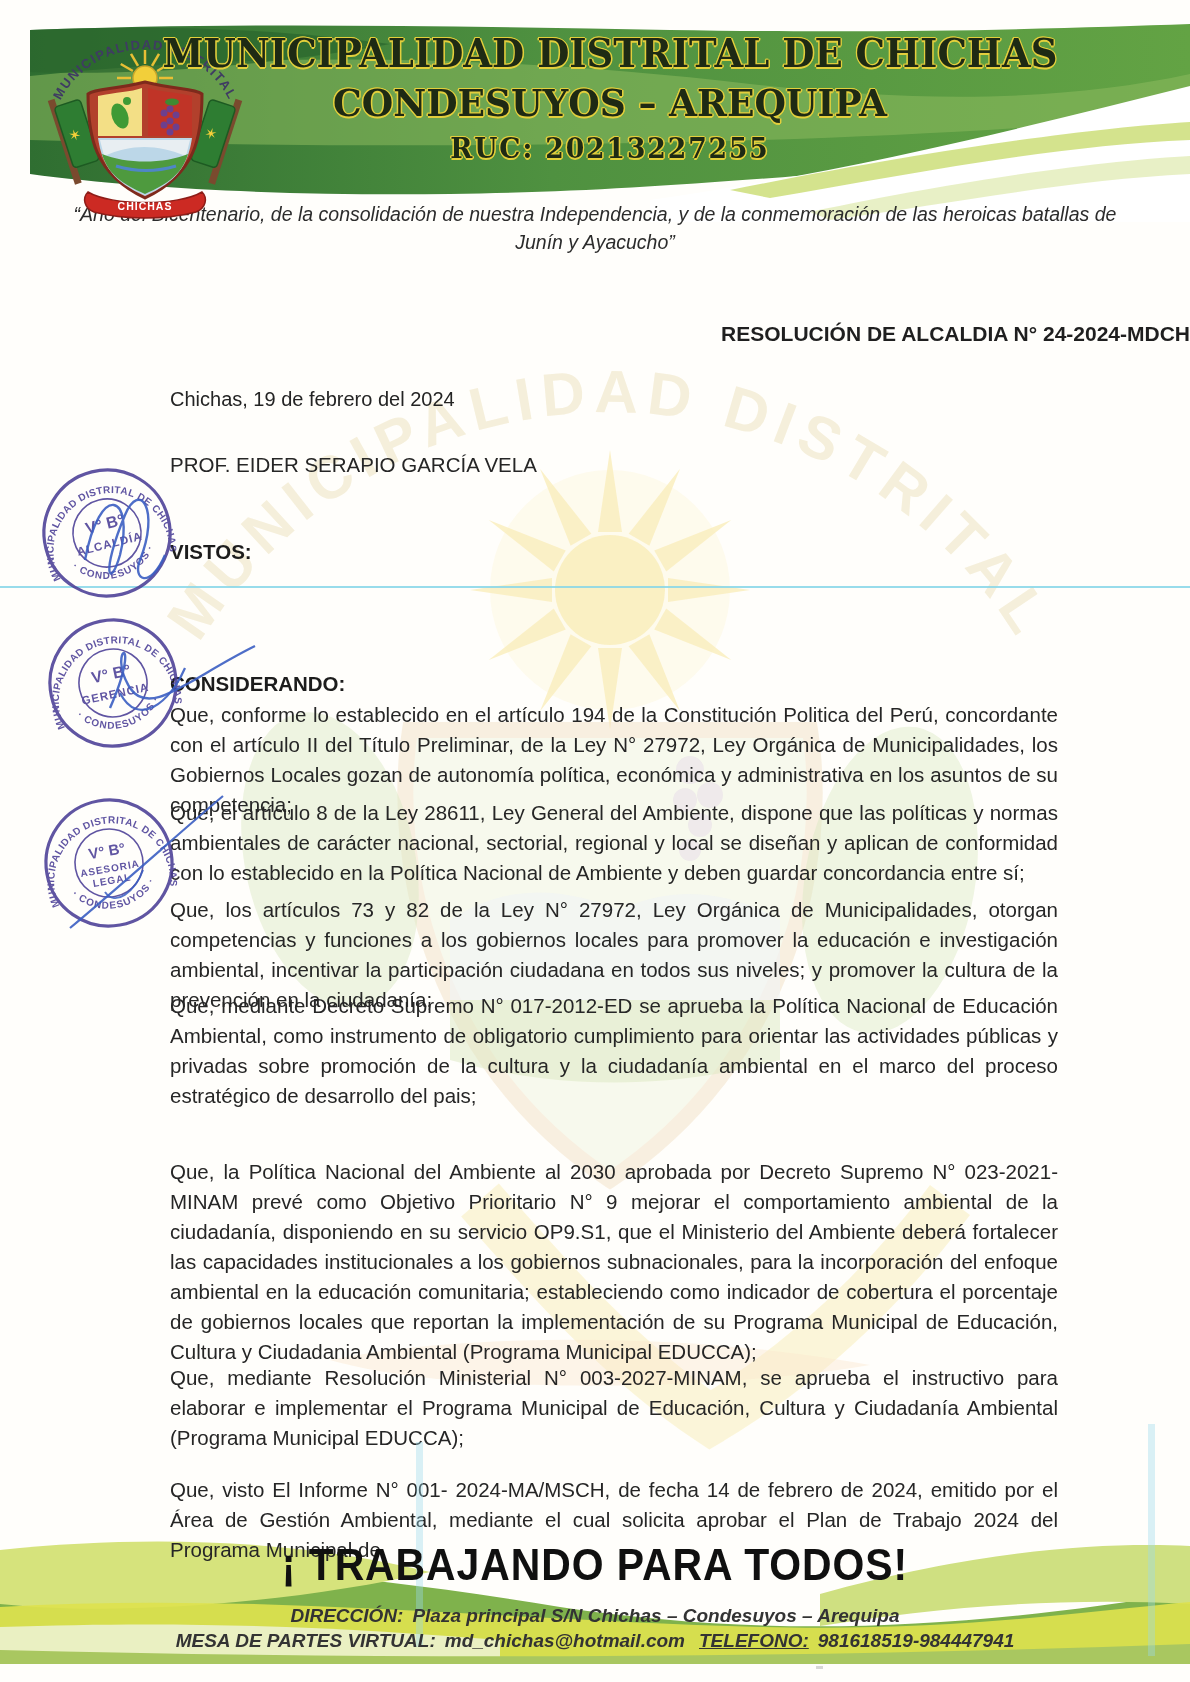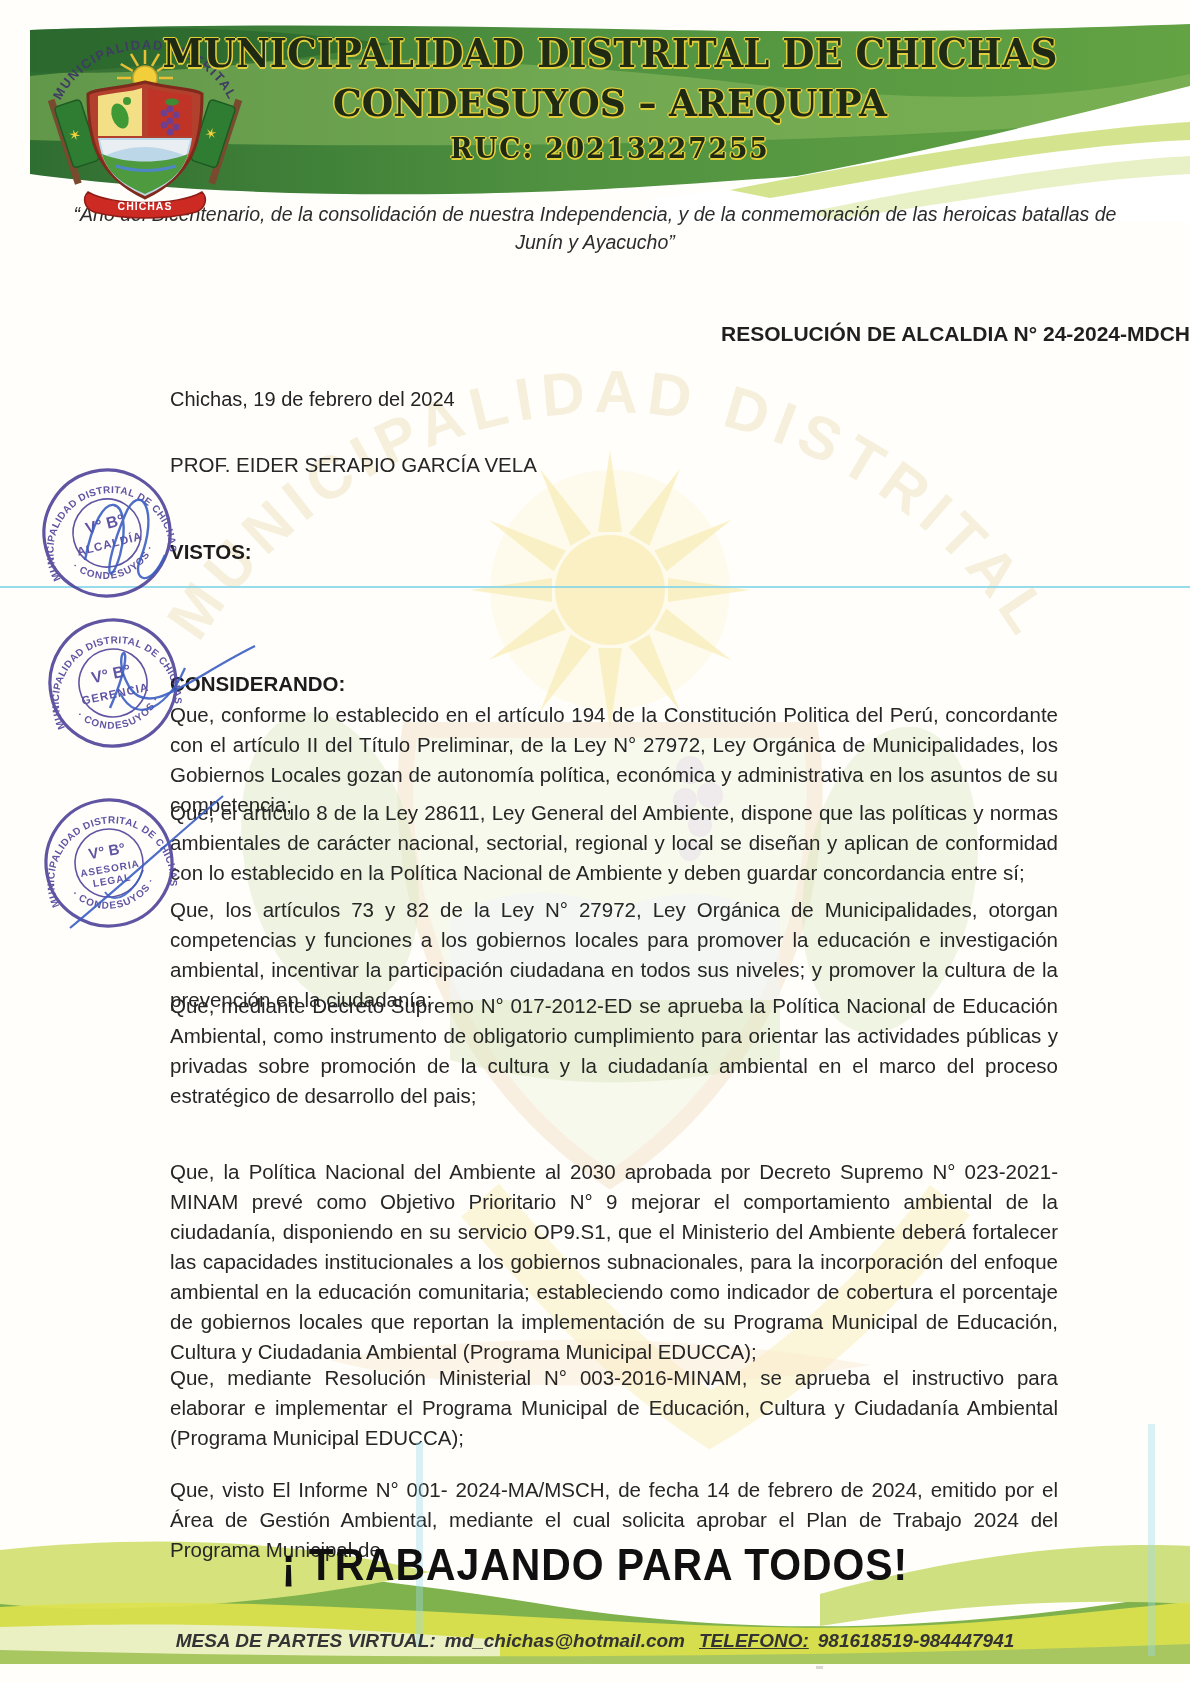--- a/index.html
+++ b/index.html
@@ -185,21 +185,21 @@
   <div class="abs bodytxt" id="addr1">PROF. EIDER SERAPIO GARCÍA VELA</div>
 
   <div class="abs heading" id="vistos-h">VISTOS:</div>
 
   <div class="abs heading" id="consider-h">CONSIDERANDO:</div>
   <div class="abs bodytxt" id="p0">Que, conforme lo establecido en el artículo 194 de la Constitución Politica del Perú, concordante con el artículo II del Título Preliminar, de la Ley N° 27972, Ley Orgánica de Municipalidades, los Gobiernos Locales gozan de autonomía política, económica y administrativa en los asuntos de su competencia;</div>
   <div class="abs bodytxt" id="p1">Que, el artículo 8 de la Ley 28611, Ley General del Ambiente, dispone que las políticas y normas ambientales de carácter nacional, sectorial, regional y local se diseñan y aplican de conformidad con lo establecido en la Política Nacional de Ambiente y deben guardar concordancia entre sí;</div>
   <div class="abs bodytxt" id="p2">Que, los artículos 73 y 82 de la Ley N° 27972, Ley Orgánica de Municipalidades, otorgan competencias y funciones a los gobiernos locales para promover la educación e investigación ambiental, incentivar la participación ciudadana en todos sus niveles; y promover la cultura de la prevención en la ciudadanía;</div>
   <div class="abs bodytxt" id="p3">Que, mediante Decreto Supremo N° 017-2012-ED se aprueba la Política Nacional de Educación Ambiental, como instrumento de obligatorio cumplimiento para orientar las actividades públicas y privadas sobre promoción de la cultura y la ciudadanía ambiental en el marco del proceso estratégico de desarrollo del pais;</div>
   <div class="abs bodytxt" id="p4">Que, la Política Nacional del Ambiente al 2030 aprobada por Decreto Supremo N° 023-2021-MINAM prevé como Objetivo Prioritario N° 9 mejorar el comportamiento ambiental de la ciudadanía, disponiendo en su servicio OP9.S1, que el Ministerio del Ambiente deberá fortalecer las capacidades institucionales a los gobiernos subnacionales, para la incorporación del enfoque ambiental en la educación comunitaria; estableciendo como indicador de cobertura el porcentaje de gobiernos locales que reportan la implementación de su Programa Municipal de Educación, Cultura y Ciudadania Ambiental (Programa Municipal EDUCCA);</div>
-  <div class="abs bodytxt" id="p5">Que, mediante Resolución Ministerial N° 003-2016-MINAM, se aprueba el instructivo para elaborar e implementar el Programa Municipal de Educación, Cultura y Ciudadanía Ambiental (Programa Municipal EDUCCA);</div>
+  <div class="abs bodytxt" id="p5">Que, mediante Resolución Ministerial N° 003-2027-MINAM, se aprueba el instructivo para elaborar e implementar el Programa Municipal de Educación, Cultura y Ciudadanía Ambiental (Programa Municipal EDUCCA);</div>
   <div class="abs bodytxt" id="p6">Que, visto El Informe N° 001- 2024-MA/MSCH, de fecha 14 de febrero de 2024, emitido por el Área de Gestión Ambiental, mediante el cual solicita aprobar el Plan de Trabajo 2024 del Programa Municipal de</div>
 
   <svg class="abs stamp" id="stamp1" width="170" height="170" viewBox="0 0 170 170">
     <defs>
       <path id="s1top" d="M 30,122 A 58,58 0 1 1 140,122"></path>
       <path id="s1bot" d="M 43,110 A 53,53 0 0 0 127,110"></path>
     </defs>
     <g stroke="#4a3e96" fill="none">
       <circle cx="85" cy="85" r="63" stroke-width="3.2"></circle>
       <circle cx="85" cy="85" r="34" stroke-width="1.6"></circle>
@@ -267,17 +267,20 @@
     <path d="M0,40 C 200,25 380,45 560,75 C 760,105 950,100 1190,60 L1190,132 L0,132 Z" fill="#7fb24c"></path>
     <path d="M0,18 C 150,2 300,8 430,40 C 300,70 120,85 0,72 Z" fill="#d6e37c"></path>
     <path d="M 820,62 C 980,18 1100,10 1190,14 L1190,72 C 1050,64 920,78 820,94 Z" fill="#cfe081"></path>
     <path d="M0,75 C 250,60 500,88 760,95 C 950,100 1080,80 1190,70 L1190,118 C 800,130 400,132 0,120 Z" fill="#dde24e" opacity=".92"></path>
     <path d="M0,95 C 200,88 350,96 500,108 L 500,132 L 0,132 Z" fill="#ecf2cf" opacity=".9"></path>
     <path d="M0,118 C 400,128 800,126 1190,112 L1190,132 L0,132 Z" fill="#a9c760"></path>
   </svg>
 
   <div class="abs" id="slogan">¡ TRABAJANDO PARA TODOS!</div>
 
+  <div class="abs footline" id="foot1">
+    <span>DIRECCIÓN:</span><span class="sp">Plaza principal S/N Chichas – Condesuyos – Arequipa</span>
+  </div>
   <div class="abs footline" id="foot2">
     <span>MESA DE PARTES VIRTUAL:</span><span class="sp">md_chichas@hotmail.com</span><span class="ulab">TELEFONO:</span><span class="sp">981618519-984447941</span>
   </div>
 
 </div>
 
 </body></html>

